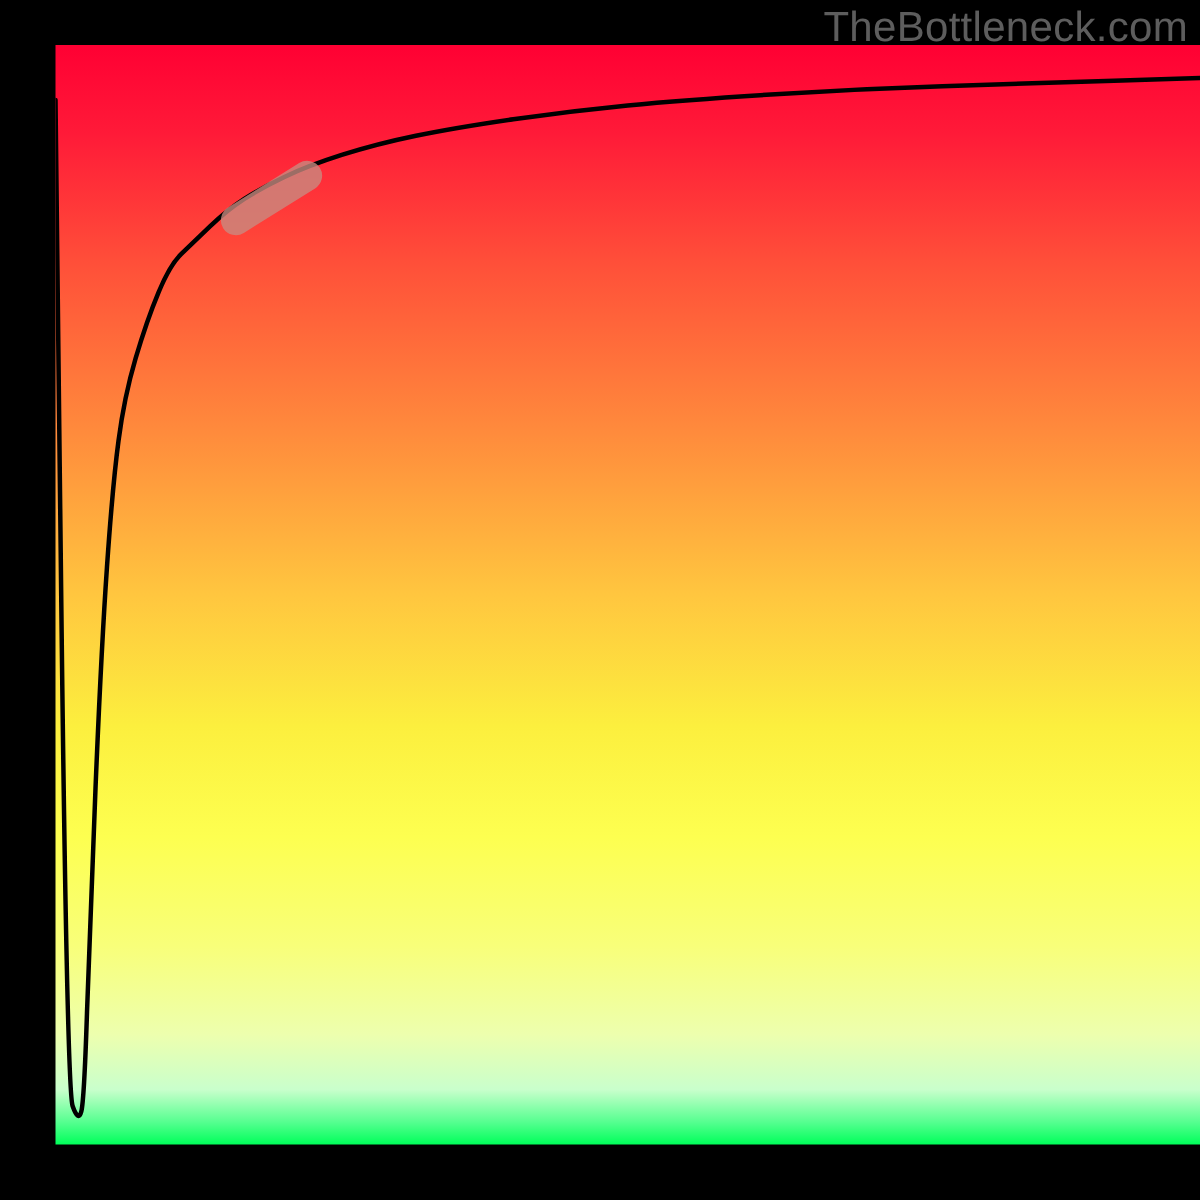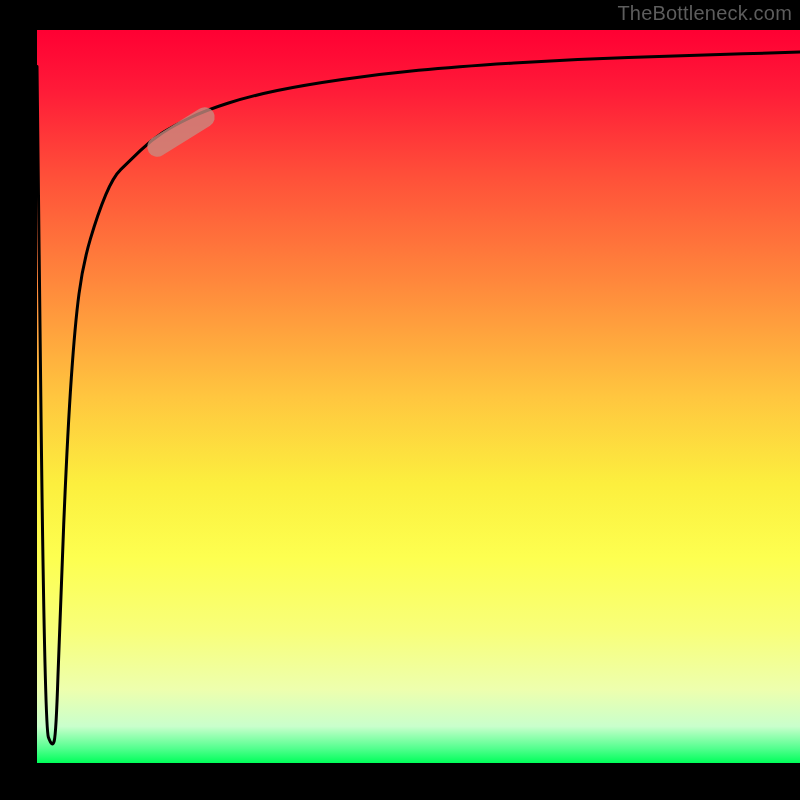--- a/index.html
+++ b/index.html
@@ -8,21 +8,21 @@
     position: relative;
     width: 800px;
     height: 800px;
     background: #000;
   }
   .watermark {
     position: absolute;
     top: 2px;
     right: 8px;
     font-family: Arial, Helvetica, sans-serif;
-    font-size: 20px;
+    font-size: 28px;
     font-weight: 400;
     color: #5d5d5d;
     letter-spacing: 0.2px;
     z-index: 10;
   }
   .plot-area {
     position: absolute;
     left: 37px;
     top: 30px;
     width: 763px;

